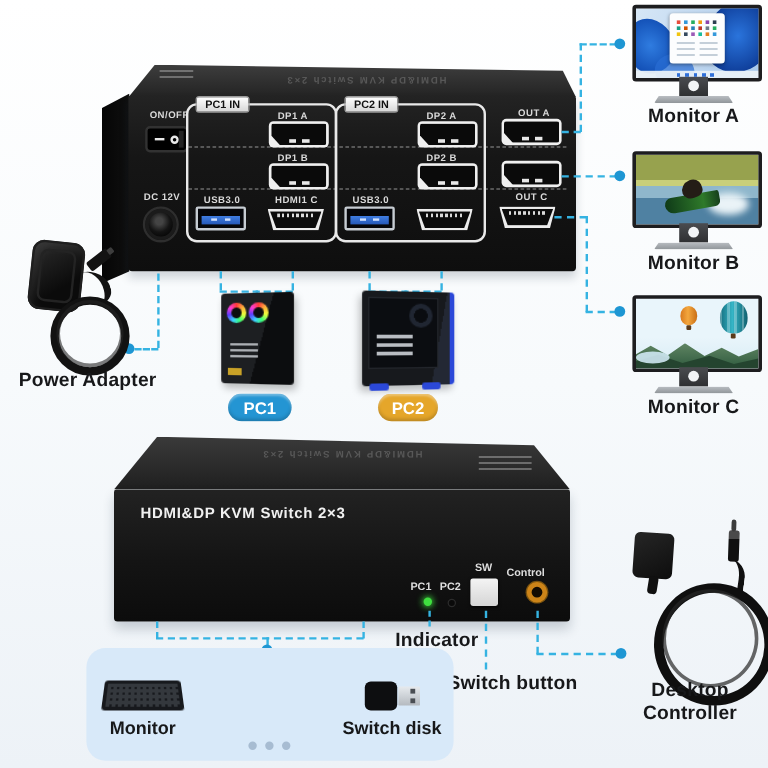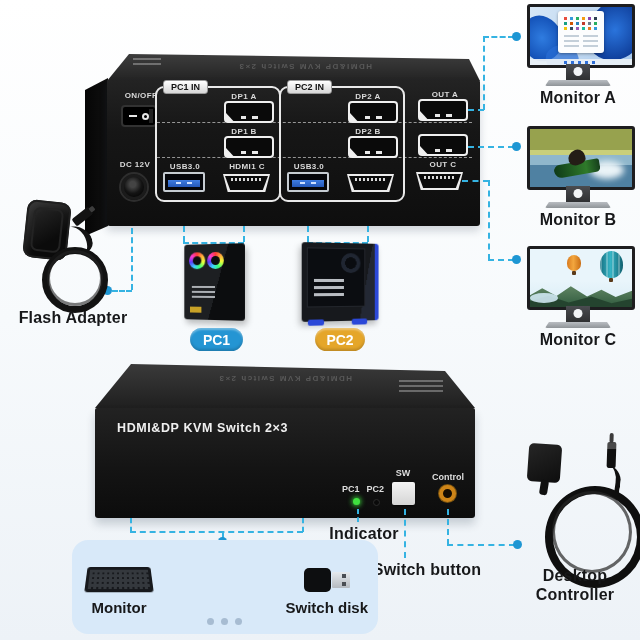--- a/index.html
+++ b/index.html
@@ -65,21 +65,21 @@
   .d2-title{position:absolute;left:22px;top:13px;color:#f0f0f0;font-size:12.5px;font-weight:bold;letter-spacing:.6px}
   .usb-group{position:absolute;left:14px;top:50px;width:228px;height:52px;border:2px solid #ececec;border-radius:10px}
   .num{position:absolute;top:3px;width:40px;text-align:center;color:#e0e0e0;font-size:9px;font-weight:bold}
   .ind-labels{position:absolute;left:247px;top:76px;display:flex;gap:7px;color:#dedede;font-size:9px;font-weight:bold}
   .led-g{position:absolute;left:258px;top:90px;width:7px;height:7px;border-radius:50%;
     background:var(--led-green);box-shadow:0 0 5px 1px rgba(70,255,70,.8)}
   .led-d{position:absolute;left:278px;top:91px;width:5px;height:5px;border-radius:50%;background:#0a0a0a;border:1px solid #2c2c2c}
   .swlabel{position:absolute;left:290px;top:60px;width:36px;text-align:center;color:#dedede;font-size:9px;font-weight:bold}
   .swbtn{position:absolute;left:297px;top:74px;width:23px;height:23px;border-radius:2px;
     background:linear-gradient(180deg,#f4f4f4,#d5d5d5);box-shadow:0 1px 2px rgba(0,0,0,.6)}
-  .ctlabel{position:absolute;left:327px;top:64px;width:52px;text-align:center;color:#dedede;font-size:9px;font-weight:bold}
+  .ctlabel{position:absolute;left:327px;top:64px;width:52px;color:#dedede;font-size:9px;font-weight:bold}
   .ctjack{position:absolute;left:344px;top:77px;width:17px;height:17px;border-radius:50%;box-sizing:border-box;
     border:4px solid var(--control-ring);background:#140c02;box-shadow:0 0 0 1px #7a5310}
   
   .mon-screen{position:absolute;width:102px;height:58px;border:3px solid #1d1d1f;border-radius:3px;
     box-sizing:content-box;overflow:hidden;background:#fff}
   .neck{position:absolute;width:24px;height:16px;background:linear-gradient(180deg,#4a4c50,#2f3032)}
   .neck::after{content:"";position:absolute;left:50%;top:3px;transform:translateX(-50%);
     width:9px;height:9px;border-radius:50%;background:#f2f4f6}
   .mbase{position:absolute;width:66px;height:6px;border-radius:2px;
     background:linear-gradient(180deg,#b9bdc2,#8f9498);clip-path:polygon(6% 0,94% 0,100% 100%,0 100%)}
@@ -338,21 +338,21 @@
   </div>
   <div class="neck" style="left:566px;top:306px"></div>
   <div class="mbase" style="left:545px;top:322px"></div>
   <div class="big" style="left:512px;top:330px;width:132px">Monitor C</div>
 
   <div class="pa-head"></div>
   <div class="pa-wire"></div>
   <div class="pa-plug"></div>
   <div class="pa-coil"></div>
   <div class="pa-coil2"></div>
-  <div class="big" style="left:5px;top:308px;width:136px">Flash Adapter</div>
+  <div class="big" style="left:5px;top:308px;width:136px">Power Adapter</div>
 
   <div class="pc1">
     <div class="fan" style="left:5px;top:8px"></div>
     <div class="fan" style="left:24px;top:8px"></div>
     <div class="slots1"></div>
     <div class="chip"></div>
   </div>
   <div class="pcbadge" style="left:190px;top:328px;width:53px;background:var(--pc1-badge)">PC1</div>
 
   <div class="pc2">

